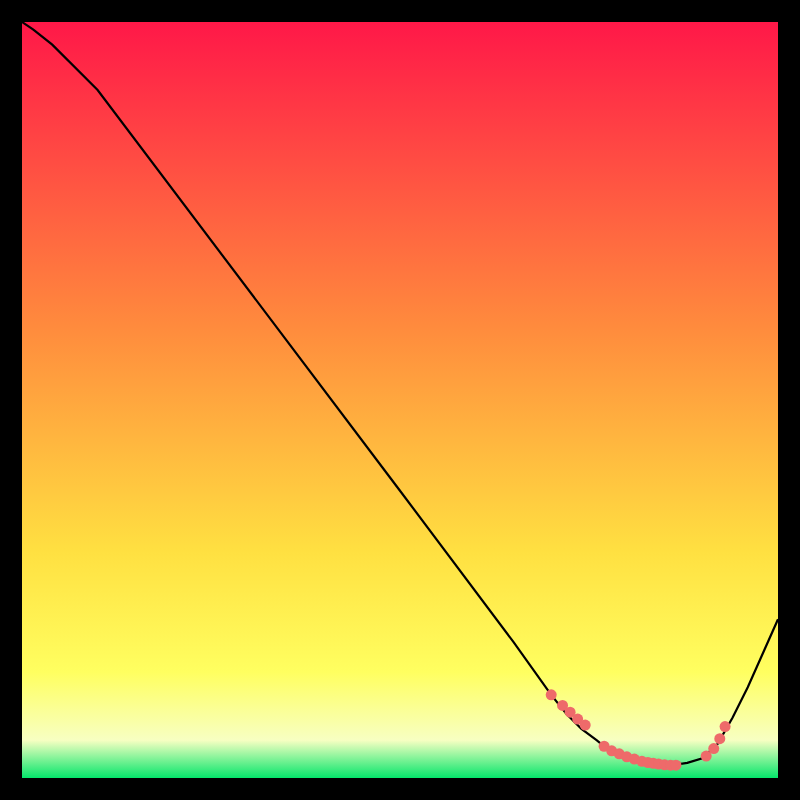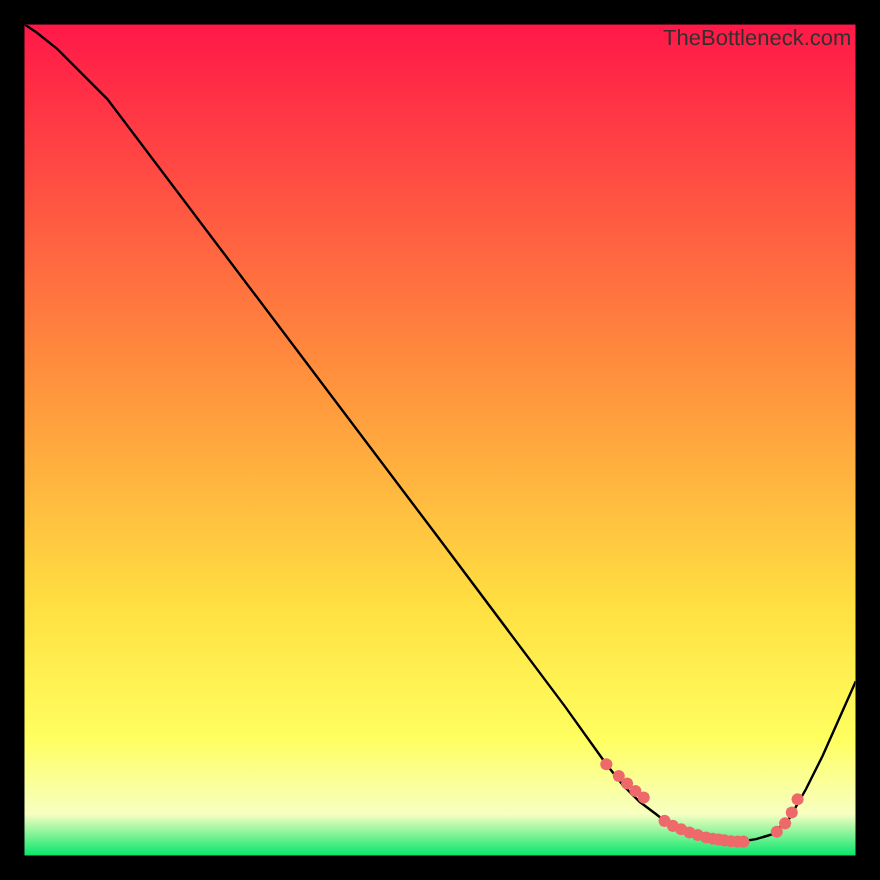--- a/index.html
+++ b/index.html
@@ -47,21 +47,20 @@
           <stop offset="0.40" stop-color="#ff8a3d"></stop>
           <stop offset="0.70" stop-color="#ffe041"></stop>
           <stop offset="0.86" stop-color="#ffff60"></stop>
           <stop offset="0.95" stop-color="#f7ffc2"></stop>
           <stop offset="1.0" stop-color="#05e66b"></stop>
         </linearGradient>
       </defs>
       <rect x="0" y="0" width="756" height="756" fill="url(#g)"></rect>
     </svg>
 
-    <div class="watermark">TheBottleneck.com</div>
 
     <svg class="curve" viewBox="0 0 756 756">
       <polyline id="main-curve" fill="none" stroke-width="2.2" stroke="#000000" points="0,0 11.34,7.560000000000059 30.240000000000002,22.680000000000064 75.60000000000001,68.03999999999996 378,468.71999999999997 491.40000000000003,619.9200000000001 529.1999999999999,672.84 544.3199999999999,691.74 559.4399999999999,706.86 574.5600000000001,718.2 582.12,724.248 589.6800000000001,728.784 604.8000000000001,734.832 619.92,739.368 635.04,741.636 650.16,743.148 665.28,740.88 680.4,736.344 695.52,721.98 710.64,695.52 725.76,665.28 756,597.24"></polyline>
       <g id="dots">
           <circle cx="529.1999999999999" cy="672.84" r="5.5" fill="#ee6a6a" stroke="#ee6a6a" stroke-width="0"></circle>
           <circle cx="540.54" cy="683.424" r="5.5" fill="#ee6a6a" stroke="#ee6a6a" stroke-width="0"></circle>
           <circle cx="548.1" cy="690.2280000000001" r="5.5" fill="#ee6a6a" stroke="#ee6a6a" stroke-width="0"></circle>
           <circle cx="555.66" cy="697.032" r="5.5" fill="#ee6a6a" stroke="#ee6a6a" stroke-width="0"></circle>
           <circle cx="563.22" cy="703.08" r="5.5" fill="#ee6a6a" stroke="#ee6a6a" stroke-width="0"></circle>
           <circle cx="582.12" cy="724.248" r="5.5" fill="#ee6a6a" stroke="#ee6a6a" stroke-width="0"></circle>

